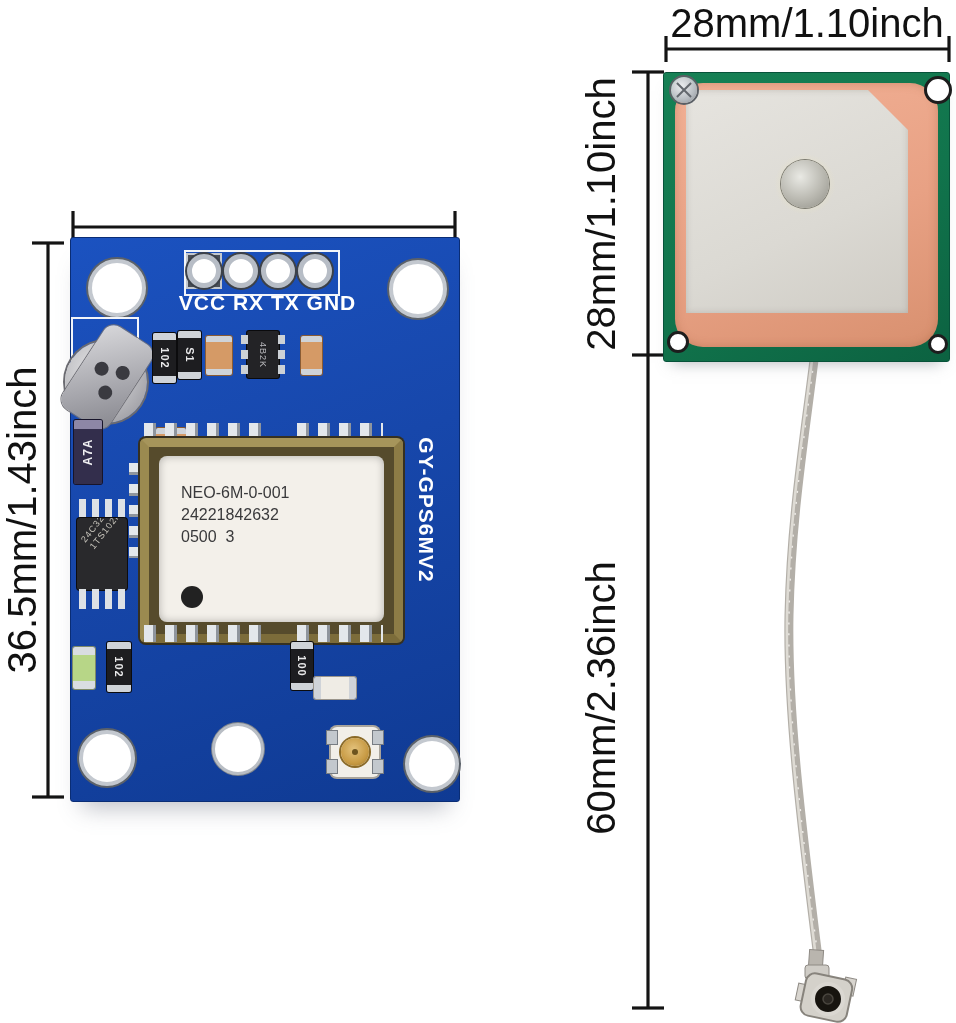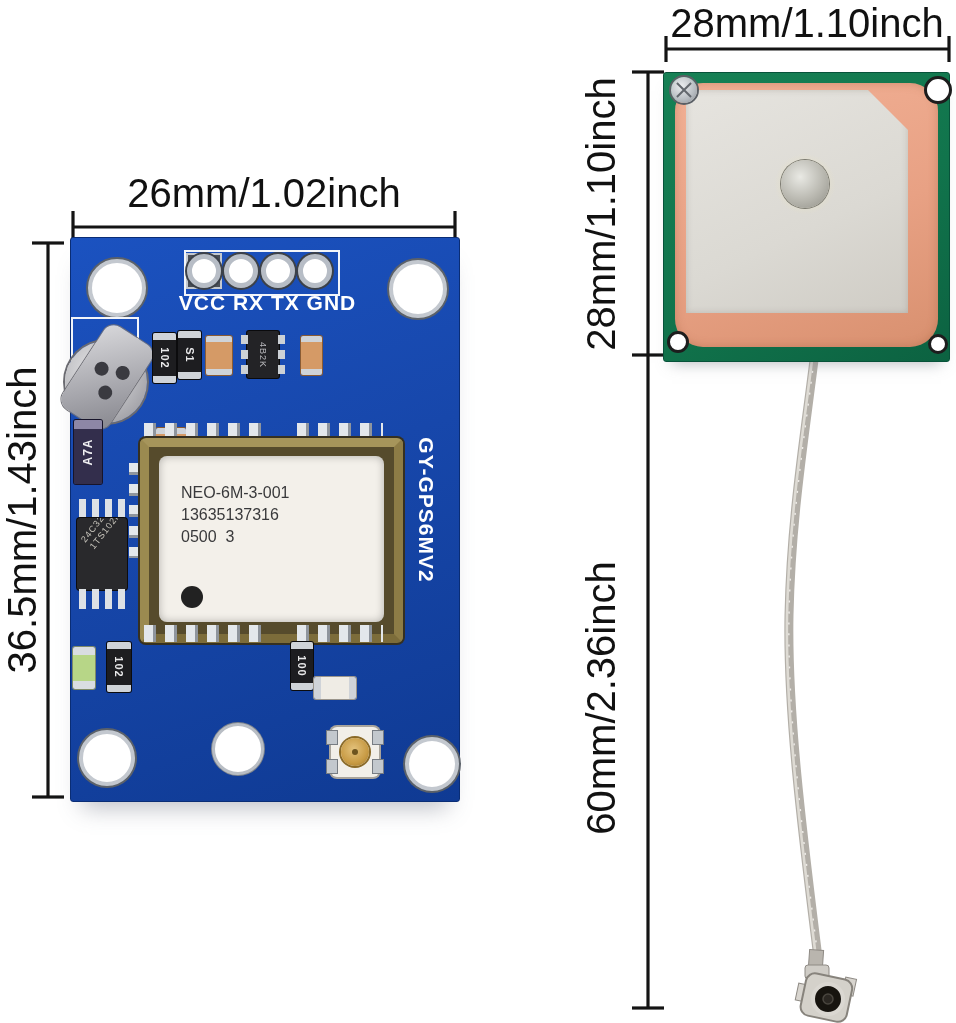--- a/index.html
+++ b/index.html
@@ -148,21 +148,20 @@
       <rect x="809" y="950" width="14" height="18" fill="#b9b5ae" stroke="#8e8a84" transform="rotate(4 816 959)"></rect>
       <rect x="805" y="965" width="24" height="14" rx="3" fill="#cfccc6" stroke="#8e8a84"></rect>
       <rect x="797" y="984" width="11" height="17" fill="#d8d5cf" stroke="#8e8a84" transform="rotate(12 802 992)"></rect>
       <rect x="844" y="978" width="11" height="17" fill="#d8d5cf" stroke="#8e8a84" transform="rotate(12 849 986)"></rect>
       <rect x="803" y="976" width="47" height="43" rx="9" fill="#d4d1ca" stroke="#87837c" stroke-width="2" transform="rotate(12 826 997)"></rect>
       <circle cx="828" cy="999" r="15" fill="#17140f" stroke="#dad7d1" stroke-width="4"></circle>
       <circle cx="828" cy="999" r="5" fill="#2b2722" stroke="#4a463f" stroke-width="1.5"></circle>
     </g>
   </svg>
 
-  <div class="dim-label" style="left:114px;top:170px;width:300px;">26mm/1.02inch</div>
   <div class="dim-label rot-ccw" style="left:-168px;top:497px;width:380px;">36.5mm/1.43inch</div>
   <div class="dim-label" style="left:657px;top:0px;width:300px;">28mm/1.10inch</div>
   <div class="dim-label rot-ccw" style="left:451px;top:191px;width:300px;">28mm/1.10inch</div>
   <div class="dim-label rot-ccw" style="left:421px;top:675px;width:360px;">60mm/2.36inch</div>
 
   <div class="pcb">
 
     <div class="hole" style="left:17px;top:21px;width:50px;height:50px;"></div>
     <div class="hole" style="left:318px;top:22px;width:50px;height:50px;"></div>
     <div class="hole" style="left:8px;top:492px;width:48px;height:48px;"></div>
@@ -215,22 +214,22 @@
       </div>
     </div>
     <div class="pins4" style="left:8px;top:351px;"></div>
 
     <div class="pinrow" style="left:73px;top:185px;width:117px;"></div>
     <div class="pinrow" style="left:226px;top:185px;width:86px;"></div>
     <div class="pincol" style="left:58px;top:225px;height:95px;"></div>
     <div class="pincol" style="left:313px;top:225px;height:95px;"></div>
     <div class="shield">
       <div class="shield-label">
-        <div>NEO-6M-3-001</div>
-        <div>13635137316</div>
+        <div>NEO-6M-0-001</div>
+        <div>24221842632</div>
         <div class="pre">0500  3</div>
         <div class="shield-dot"></div>
       </div>
     </div>
     <div class="pinrow" style="left:73px;top:387px;width:117px;"></div>
     <div class="pinrow" style="left:226px;top:387px;width:86px;"></div>
 
     <div class="board-name">GY-GPS6MV2</div>
 
     <div class="led-g" style="left:2px;top:409px;width:22px;height:42px;"></div>

